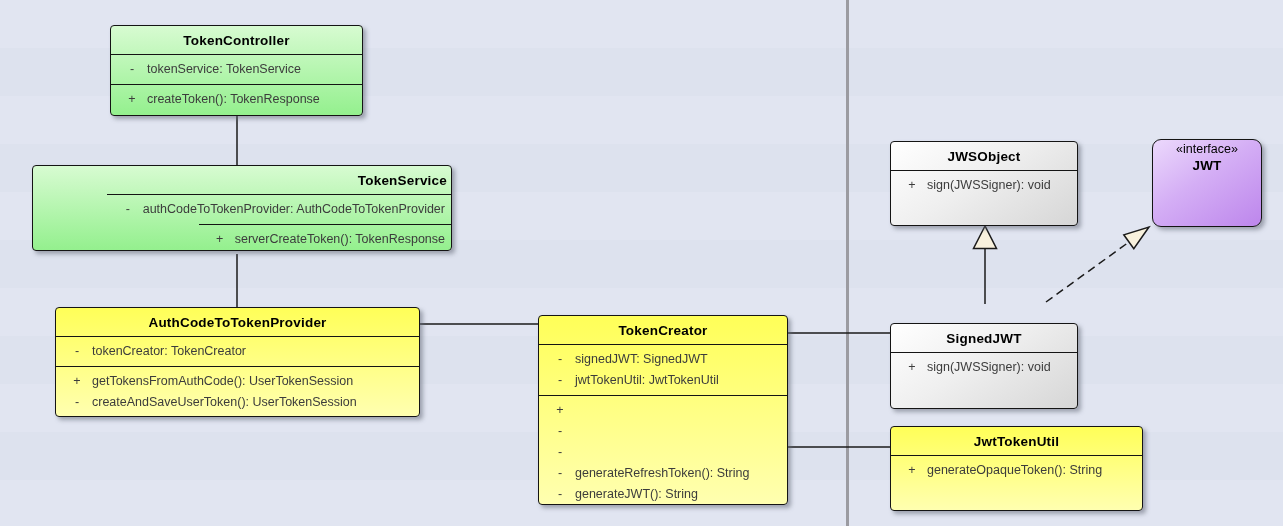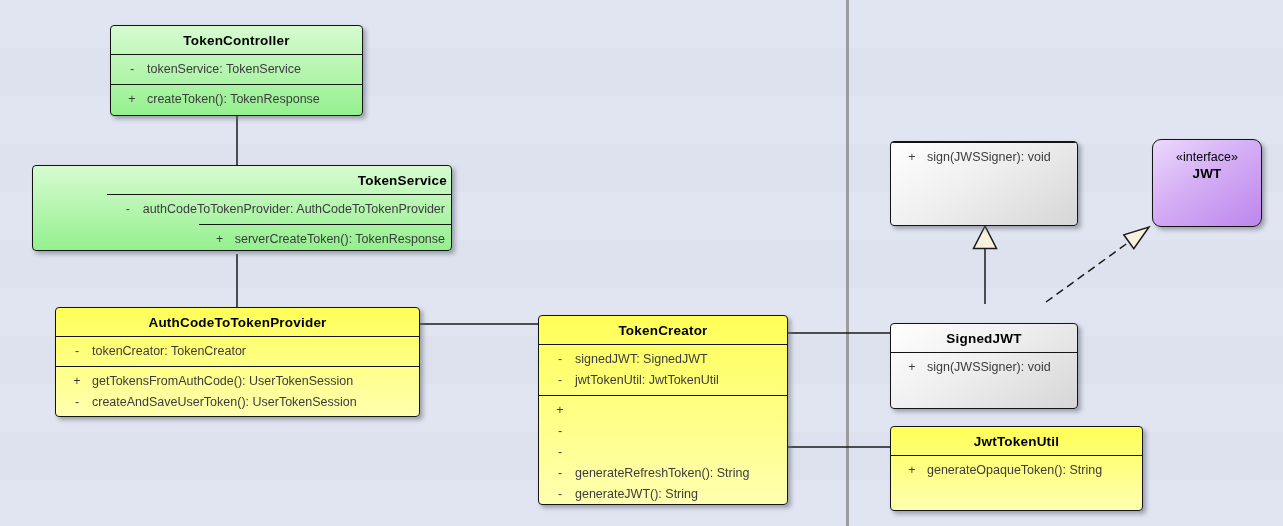--- a/index.html
+++ b/index.html
@@ -179,29 +179,32 @@
             <span class="vis">-</span>
             <span class="mtext">generateRefreshToken(): String</span>
           </div>
           <div class="member">
             <span class="vis">-</span>
             <span class="mtext">generateJWT(): String</span>
           </div>
         </div>
       </div>
       <div class="uml-class gray" style="left: 890px; top: 141px; width: 188px; height: 85px;">
+        <div class="hdr">
+          <div class="cname">JWSObject</div>
+        </div>
         <div class="comp methods">
           <div class="member">
             <span class="vis">+</span>
             <span class="mtext">sign(JWSSigner): void</span>
           </div>
         </div>
       </div>
       <div class="uml-class purple rounded" style="left: 1152px; top: 139px; width: 110px; height: 88px;">
-        <div class="hdr" style="padding-top: 10px;">
+        <div class="hdr" style="padding-top: 2px;">
           <div class="stereo">«interface»</div>
           <div class="cname">JWT</div>
         </div>
       </div>
       <div class="uml-class gray" style="left: 890px; top: 303px; width: 188px; height: 86px; margin-top: 20px;">
         <div class="hdr">
           <div class="cname">SignedJWT</div>
         </div>
         <div class="comp methods">
           <div class="member">

